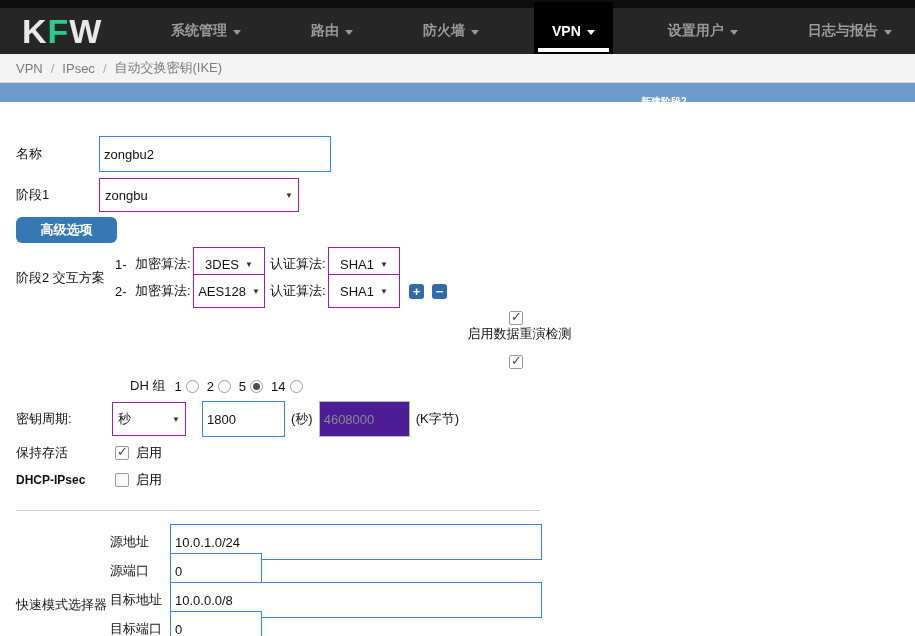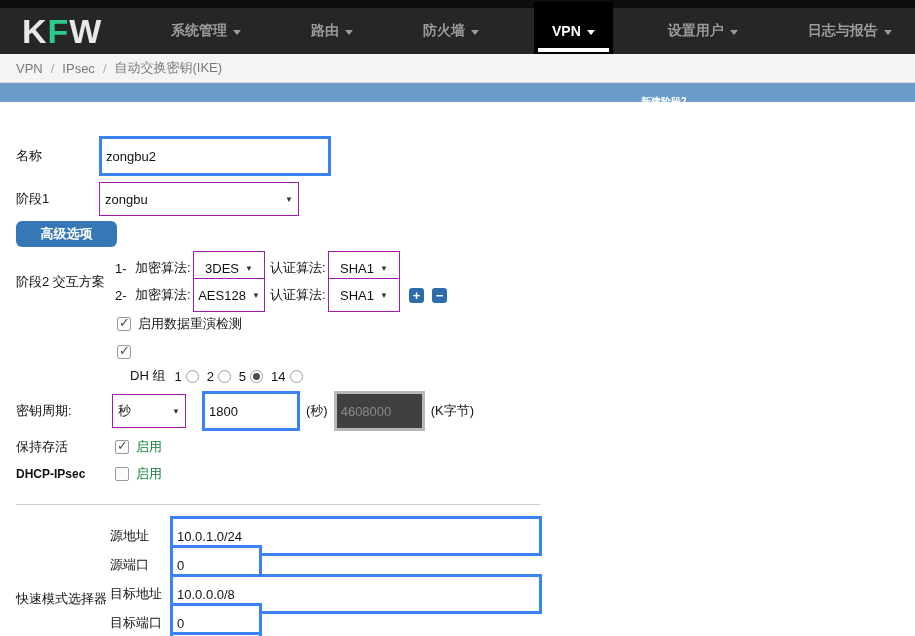--- a/index.html
+++ b/index.html
@@ -30,23 +30,23 @@
 
   
   .section-header { height:19px; background:var(--bar_blue,#6b9cca); position:relative; }
   .section-header .title { position:absolute; left:641px; top:9px; line-height:19px;
     color:#fff; font-size:10px; font-weight:bold; }
 
   
   .content { padding:34px 0 0 16px; }
   .row { display:flex; align-items:center; }
   .flabel { width:83px; font-size:13px; color:#111; flex:none; }
-  input.txt { height:20px; border:3px solid #3b82f6; font-size:13px; padding:17px 4px;
+  input.txt { height:20px; border:1px solid #3b82f6; font-size:13px; padding:17px 4px;
     font-family:"Liberation Sans",sans-serif; color:#111; background:#fff; }
-  input.txt:disabled,.txt.disabled { background:#404040; border-color:#b9b9b9; color:#8a8a8a; }
+  input.txt:disabled,.txt.disabled { background:#4c1d95; border-color:#b9b9b9; color:#8a8a8a; }
   .select { height:21px; border:1px solid #a21caf; background:#fff; display:flex;
     align-items:center; justify-content:space-between; padding:16px 5px; font-size:13px;
     color:#111; cursor:pointer; }
   .select .caret-dn { font-size:8px; color:#333; margin-left:6px; }
 
   .name-row input { width:232px; }
   .phase1-row { margin-top:6px; }
   .phase1-row .select { width:200px; }
 
   .adv-btn { margin-top:5px; width:101px; height:26px; background:var(--accent_blue,#3677b5);
@@ -72,41 +72,41 @@
   .checkbox { width:14px; height:14px; border:1px solid #9a9a9a; border-radius:2px;
     background:#fbfbfb; display:inline-flex; align-items:center; justify-content:center;
     cursor:pointer; flex:none; position:relative; }
   .checkbox.checked::after { content:"\2713"; font-size:13px; font-weight:bold;
     color:#4a4a4a; position:absolute; top:-3px; left:1px; }
   .radio { width:13px; height:13px; border:1px solid #9f9f9f; border-radius:50%;
     background:#fff; display:inline-block; cursor:pointer; position:relative; flex:none; }
   .radio.checked::after { content:""; position:absolute; left:2px; top:2px;
     width:7px; height:7px; border-radius:50%; background:#4e4e4e; }
 
-  .chk-row { margin-top:10px; margin-left:101px; display:flex; align-items:center; }
+  .chk-row { margin-top:10px; margin-left:101px; display:flex; align-items:center;flex-direction:column; }
   .chk-row.pfs { margin-top:12px; }
   .chk-row .chk-lbl { margin-left:7px; font-size:13px; color:#111; }
 
   .dh-row { margin-top:8px; margin-left:114px; display:flex; align-items:center; font-size:13px; color:#111; }
   .dh-title { margin-right:9px; }
   .dh-opt { display:flex; align-items:center; margin-right:8px; }
   .dh-opt .num { margin-right:4px; }
 
   
   .keylife-row { margin-top:6px; display:flex; align-items:center; }
   .keylife-row .flabel { width:96px; }
   .keylife-row .select { width:74px; }
-  .keylife-row .sec-input { width:98px; margin-left:16px; }
+  .keylife-row .sec-input { width:83px; margin-left:16px; }
   .keylife-row .suffix { font-size:13px; color:#111; margin-left:6px; }
   .keylife-row .kb-input { width:91px; margin-left:6px; }
 
   .enable-row { margin-top:7px; display:flex; align-items:center; height:18px; }
   .enable-row .flabel { width:96px; }
   .enable-row .checkbox { margin-left:3px; }
-  .enable-row .en-lbl { margin-left:7px; font-size:13px; color:#15803d; }
+  .enable-row .en-lbl { margin-left:7px; font-size:13px; color:#000000; }
   .enable-row.dhcp { margin-top:9px; }
   .enable-row.dhcp .flabel { font-weight:bold; font-size:12px; }
 
   .divider { margin-top:21px; width:524px; border:none; border-top:1px solid #ccc; }
 
   
   .qm { margin-top:21px; display:flex; }
   .qm-label { width:94px; font-size:13px; color:#111; flex:none; display:flex; align-items:center; }
   .qm-row { display:flex; align-items:center; height:20px; margin-bottom:9px; }
   .qm-field-label { width:60px; font-size:13px; color:#111; flex:none; }

